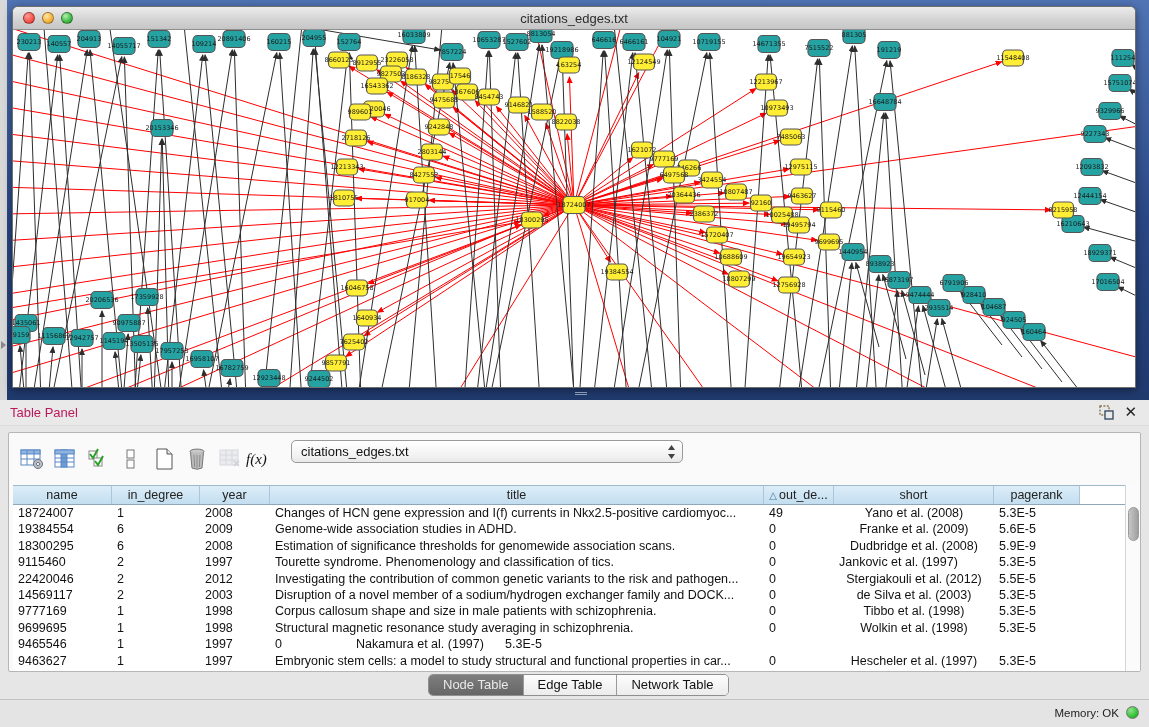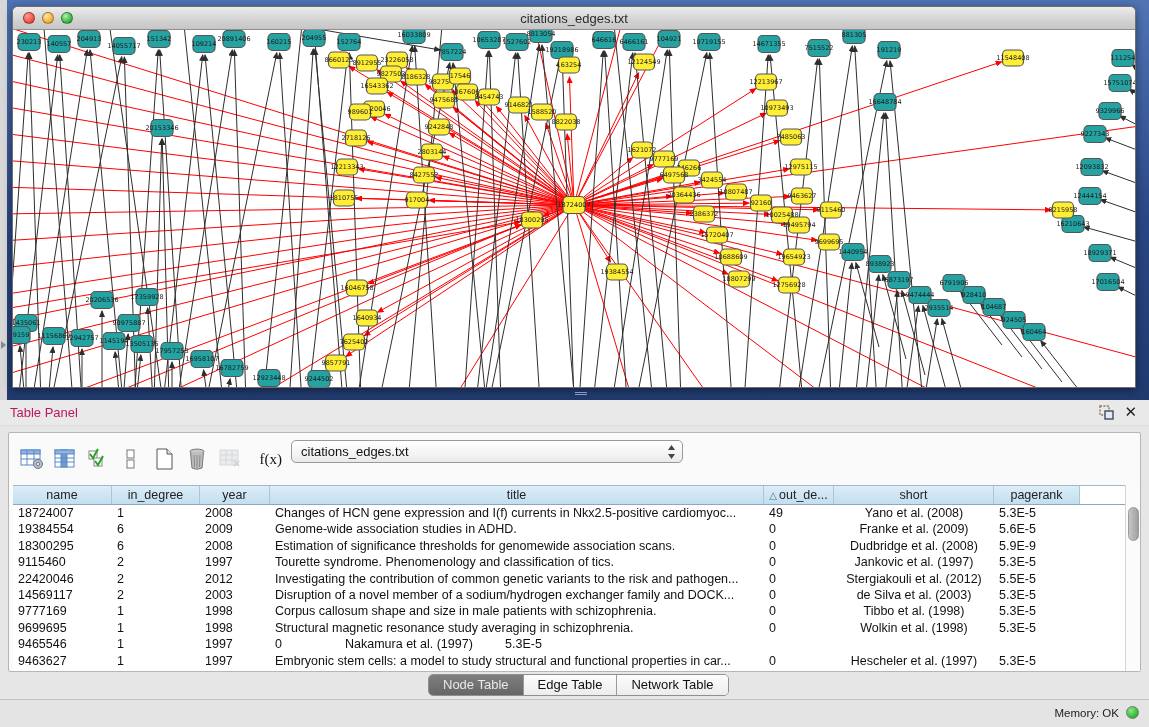--- a/index.html
+++ b/index.html
@@ -32,22 +32,22 @@
   
   .panel-header{position:absolute;left:0;top:400px;width:1149px;height:26px;background:#E9E9E9;
     border-bottom:1px solid #DDD;}
   .panel-title{position:absolute;left:10px;top:5px;font-size:13px;color:#be185d;}
   .float-btn{position:absolute;right:34px;top:5px;width:16px;height:16px;cursor:pointer;}
   .close-btn{position:absolute;right:12px;top:3px;font-size:15px;font-weight:bold;color:#222;cursor:pointer;line-height:18px;}
   .panel-body{position:absolute;left:8px;top:432px;width:1133px;height:240px;
     background:#FAFAFA;border:1px solid #B6B6B6;border-radius:2px;}
   .toolbar{position:absolute;left:6px;top:4px;height:44px;display:flex;align-items:center;}
   .tb-btn{width:33px;height:34px;display:flex;align-items:center;justify-content:center;cursor:pointer;}
-  .fx{font-family:"Liberation Serif","DejaVu Serif",serif;font-size:15px;color:#111;
-    width:36px;text-align:right;cursor:pointer;}
+  .fx{font-family:"Liberation Serif","DejaVu Serif",serif;font-style:italic;font-size:15px;color:#111;
+    width:36px;text-align:left;cursor:pointer;}
   .combo{position:absolute;left:282px;top:7px;width:392px;height:23px;border:1px solid #9a9a9a;
     border-radius:5px;background:linear-gradient(#ffffff,#f2f2f2 70%,#e8e8e8);
     font-size:13px;color:#111;line-height:21px;padding-left:9px;cursor:pointer;}
   .combo .arrows{position:absolute;right:6px;top:3px;}
 
   
   .tbl{position:absolute;left:4px;top:52px;width:1112px;height:186px;background:#fff;}
   .thead{display:flex;height:20px;border-top:1px solid #9FB9CB;border-bottom:1px solid #8FA8B8;}
   .th{background:linear-gradient(#DCEDF8,#C3DEF0);border-right:1px solid #A9C6DA;
     font-size:12.5px;color:#222;text-align:center;line-height:18px;overflow:hidden;white-space:nowrap;}
@@ -882,21 +882,21 @@
           <div class="td" style="width: 70px;">0</div>
           <div class="td" style="width: 160px; text-align: center;">Dudbridge et al. (2008)</div>
           <div class="td" style="width: 86px;">5.9E-9</div>
         </div>
         <div class="trow">
           <div class="td" style="width: 99px;">9115460</div>
           <div class="td" style="width: 88px;">2</div>
           <div class="td" style="width: 70px;">1997</div>
           <div class="td" style="width: 494px;">Tourette syndrome. Phenomenology and classification of tics.</div>
           <div class="td" style="width: 70px;">0</div>
-          <div class="td" style="width: 160px; text-align: center;">Jankovic et al. (1997)</div>
+          <div class="td" style="width: 160px; text-align: left;">Jankovic et al. (1997)</div>
           <div class="td" style="width: 86px;">5.3E-5</div>
         </div>
         <div class="trow">
           <div class="td" style="width: 99px;">22420046</div>
           <div class="td" style="width: 88px;">2</div>
           <div class="td" style="width: 70px;">2012</div>
           <div class="td" style="width: 494px;">Investigating the contribution of common genetic variants to the risk and pathogen...</div>
           <div class="td" style="width: 70px;">0</div>
           <div class="td" style="width: 160px; text-align: center;">Stergiakouli et al. (2012)</div>
           <div class="td" style="width: 86px;">5.5E-5</div>
@@ -926,21 +926,21 @@
           <div class="td" style="width: 494px;">Structural magnetic resonance study averaging in schizophrenia.</div>
           <div class="td" style="width: 70px;">0</div>
           <div class="td" style="width: 160px; text-align: center;">Wolkin et al. (1998)</div>
           <div class="td" style="width: 86px;">5.3E-5</div>
         </div>
         <div class="trow">
           <div class="td" style="width: 99px;">9465546</div>
           <div class="td" style="width: 88px;">1</div>
           <div class="td" style="width: 70px;">1997</div>
           <div class="td" style="width: 70px;">0</div>
-          <div class="td" style="width: 160px; ">Nakamura et al. (1997)</div>
+          <div class="td" style="width: 160px; text-align: center;">Nakamura et al. (1997)</div>
           <div class="td" style="width: 86px;">5.3E-5</div>
         </div>
         <div class="trow">
           <div class="td" style="width: 99px;">9463627</div>
           <div class="td" style="width: 88px;">1</div>
           <div class="td" style="width: 70px;">1997</div>
           <div class="td" style="width: 494px;">Embryonic stem cells: a model to study structural and functional properties in car...</div>
           <div class="td" style="width: 70px;">0</div>
           <div class="td" style="width: 160px; text-align: center;">Hescheler et al. (1997)</div>
           <div class="td" style="width: 86px;">5.3E-5</div>

